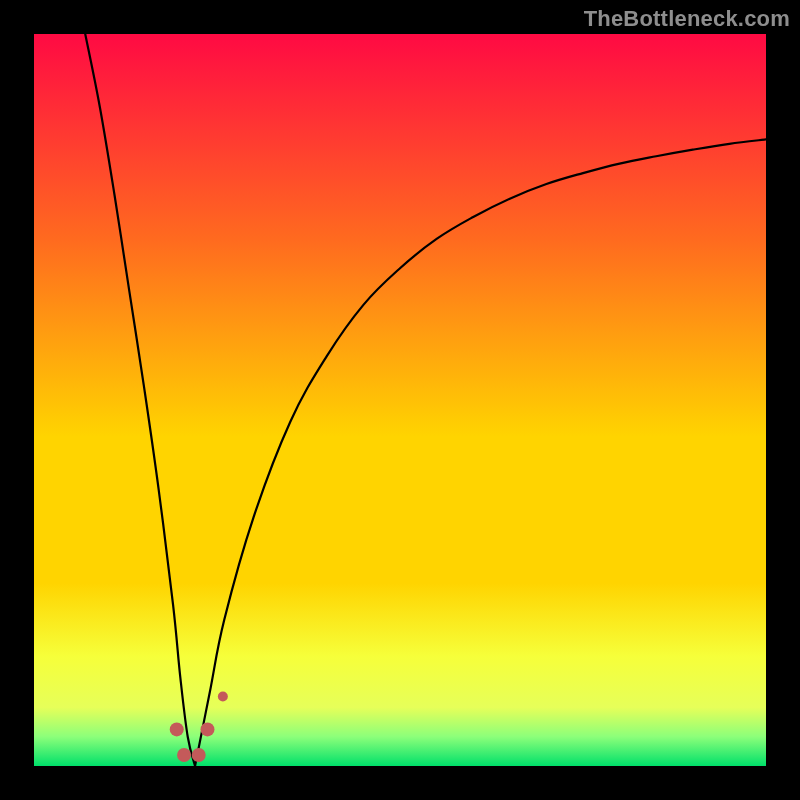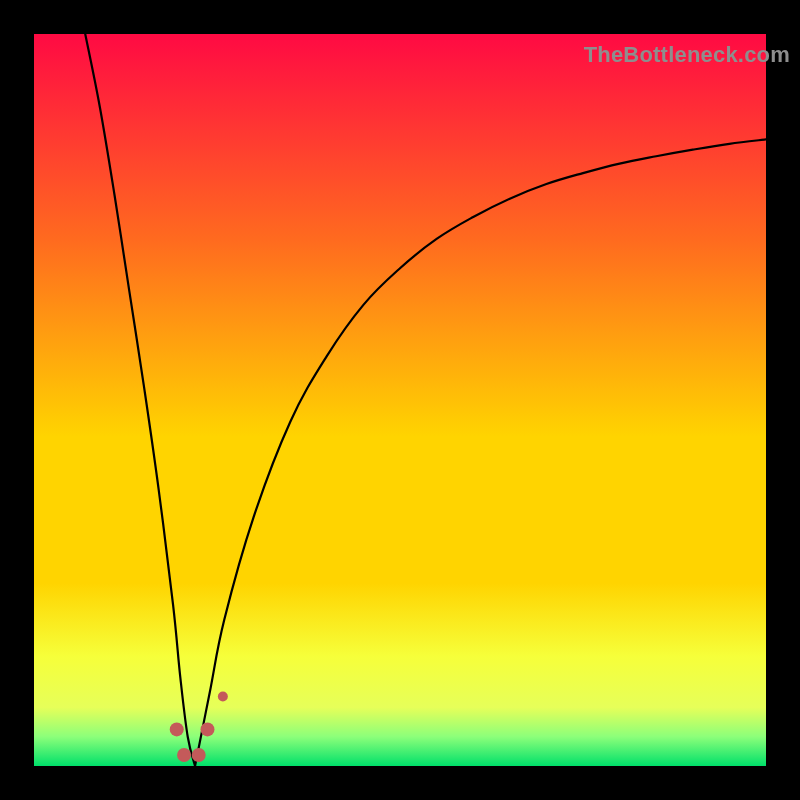--- a/index.html
+++ b/index.html
@@ -42,21 +42,20 @@
   }
   .watermark {
     position: absolute;
     top: 6px;
     right: 10px;
     font-family: Arial, Helvetica, sans-serif;
     font-size: 22px;
     font-weight: 600;
     color: #8e8e8e;
     letter-spacing: 0.2px;
-    margin-top: 36px;
   }
 </style>
 </head>
 <body>
 
 <div class="frame">
 
   <div class="plot">
 
     <svg class="gradient" viewBox="0 0 732 732" preserveAspectRatio="none">

